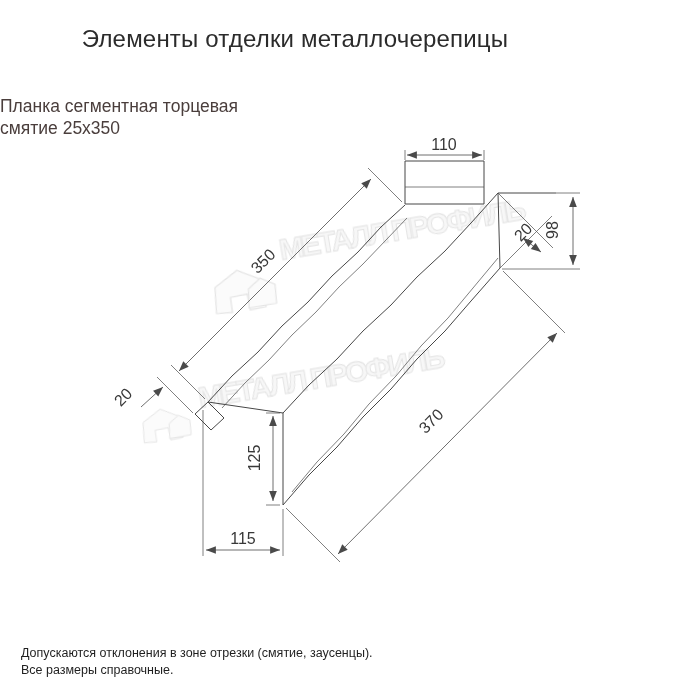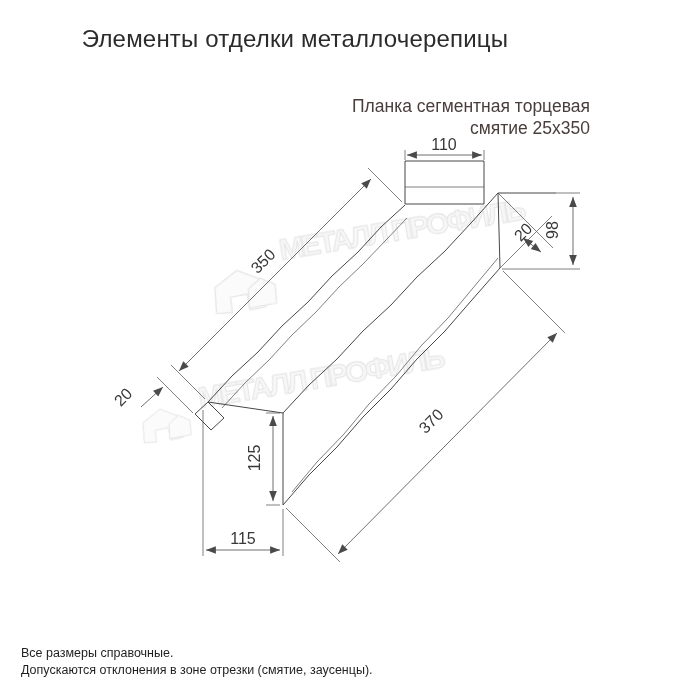--- a/index.html
+++ b/index.html
@@ -1,20 +1,20 @@
 <!DOCTYPE html>
 <html><head>
 <meta charset="utf-8">
 <style>
   html,body{margin:0;padding:0;background:#ffffff;}
   #page{position:relative;width:590px;height:700px;background:#ffffff;overflow:hidden;
         font-family:"Liberation Sans",sans-serif;}
   #doc-title{position:absolute;top:25px;left:0;right:0;text-align:center;
              font-size:24px;color:#2b2b2b;letter-spacing:.2px;}
-  #subtitle{position:absolute;top:95px;left:0;right:0;text-align:right;
+  #subtitle{position:absolute;top:95px;left:0;right:0;text-align:left;
             font-size:17.5px;line-height:22px;color:#4a3e3c;}
   #drawing-svg{position:absolute;left:0;top:0;}
   #footer{position:absolute;left:21px;top:645px;font-size:12.5px;line-height:17px;color:#1f1f1f;}
   .dim-label{font-size:16px;fill:#383838;}
   .outline{stroke:#474747;fill:none;stroke-width:1;stroke-linejoin:round;}
   .thinline{stroke:#555555;fill:none;stroke-width:.75;}
   .dimline{stroke:#4a4a4a;fill:none;stroke-width:.8;}
   .wm-text{font-size:30px;font-weight:bold;letter-spacing:3px;
            fill:#efefef;stroke:#c6c6c6;stroke-width:.9px;}
   .wm-shape{stroke:#c9c9c9;fill:#f6f6f6;stroke-width:1.2;}
@@ -126,17 +126,17 @@
 
     <g>
       <path class="thinline" d="M286,508 L340,562"></path>
       <path class="thinline" d="M503,271 L565,333"></path>
       <path class="dimline" d="M338,554 L557,333" marker-start="url(#arw)" marker-end="url(#arw)"></path>
       <text class="dim-label" transform="translate(435,425) rotate(-45)" text-anchor="middle">370</text>
     </g>
   </svg>
 
   <div id="footer">
+    <div>Допускаются отклонения в зоне отрезки (смятие, заусенцы).</div>
     <div>Все размеры справочные.</div>
-    <div>Допускаются отклонения в зоне отрезки (смятие, заусенцы).</div>
   </div>
 
 </div>
 
 </body></html>

